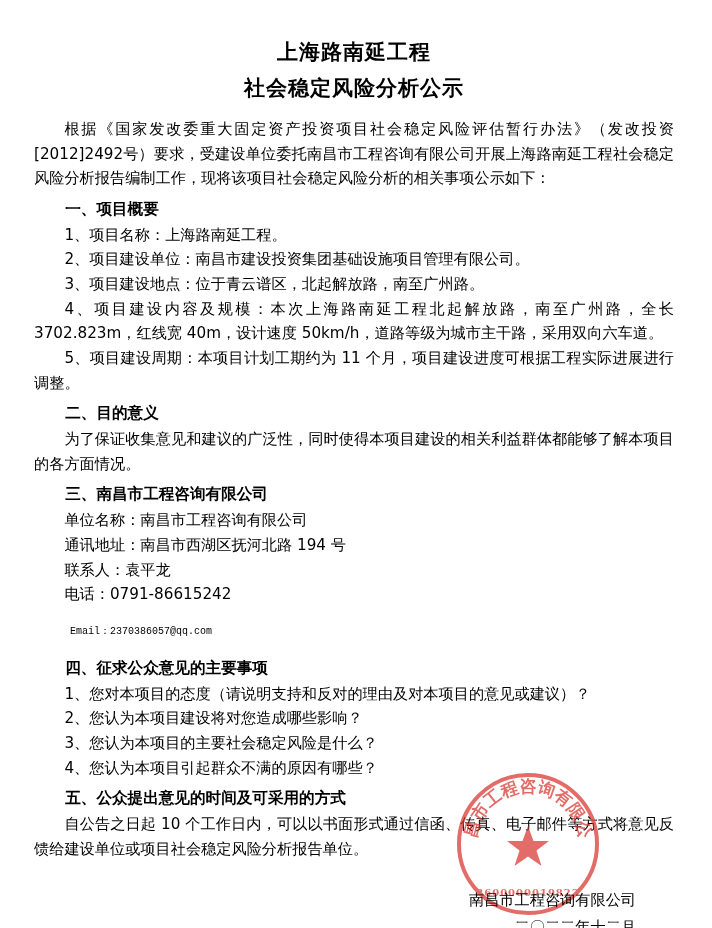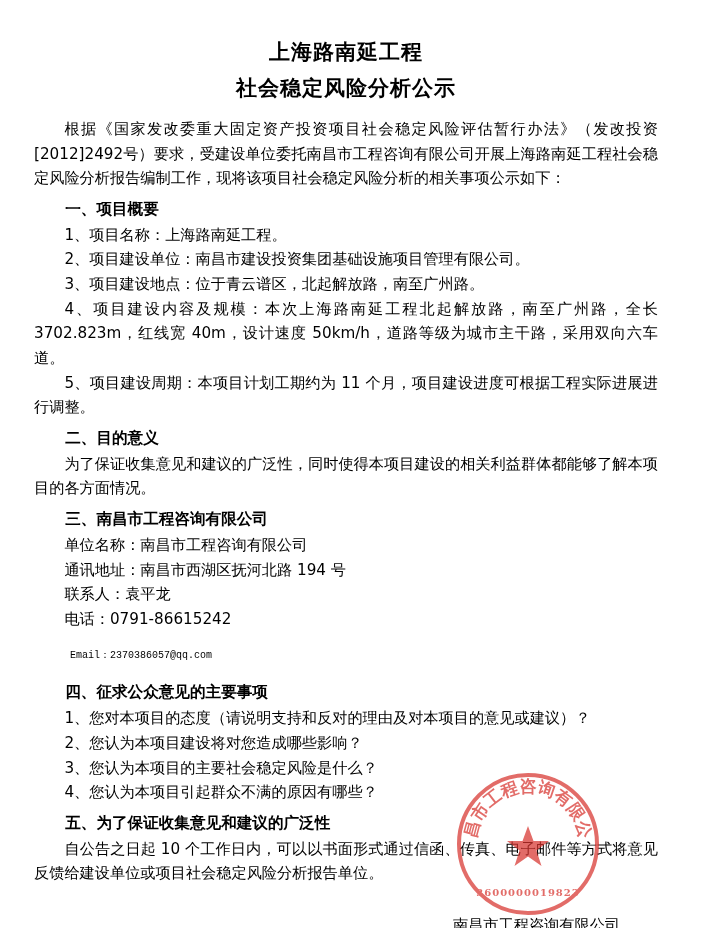--- a/index.html
+++ b/index.html
@@ -13,21 +13,21 @@
     font-family: "DejaVu Sans", "Liberation Sans", sans-serif;
     color: #000000;
     position: relative;
     overflow: hidden;
   }
   .page {
     position: relative;
     width: 712px;
     height: 928px;
     box-sizing: border-box;
-    padding: 28px 54px 0 34px;
+    padding: 28px 38px 0 34px;
   }
   .title-block {
     text-align: center;
     margin-top: 8px;
   }
   .doc-title {
     font-family: "DejaVu Serif", "Liberation Serif", serif;
     font-weight: bold;
     font-size: 21px;
     letter-spacing: 1px;
@@ -139,21 +139,21 @@
     <p class="contact">联系人：袁平龙</p>
     <p class="contact">电话：0791-86615242</p>
     <p class="email">Email：2370386057@qq.com</p>
 
     <h2 class="section">四、征求公众意见的主要事项</h2>
     <p class="item">1、您对本项目的态度（请说明支持和反对的理由及对本项目的意见或建议）？</p>
     <p class="item">2、您认为本项目建设将对您造成哪些影响？</p>
     <p class="item">3、您认为本项目的主要社会稳定风险是什么？</p>
     <p class="item">4、您认为本项目引起群众不满的原因有哪些？</p>
 
-    <h2 class="section">五、为了保证收集意见和建议的广泛性</h2>
+    <h2 class="section">五、公众提出意见的时间及可采用的方式</h2>
     <p class="para">自公告之日起 10 个工作日内，可以以书面形式通过信函、传真、电子邮件等方式将意见反馈给建设单位或项目社会稳定风险分析报告单位。</p>
 
   </div>
 
   <div class="signature">
     <div>南昌市工程咨询有限公司</div>
     <div>二〇二二年十二月</div>
   </div>
 
   <div class="seal">

